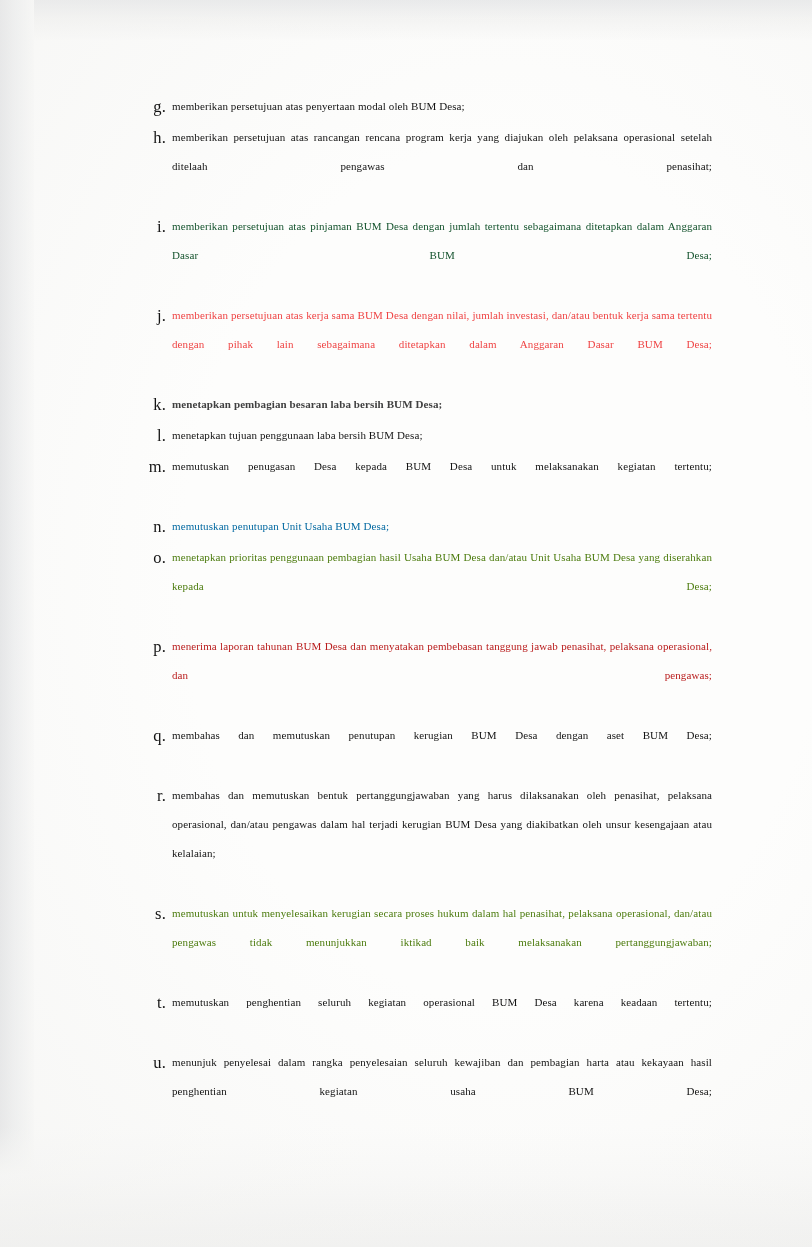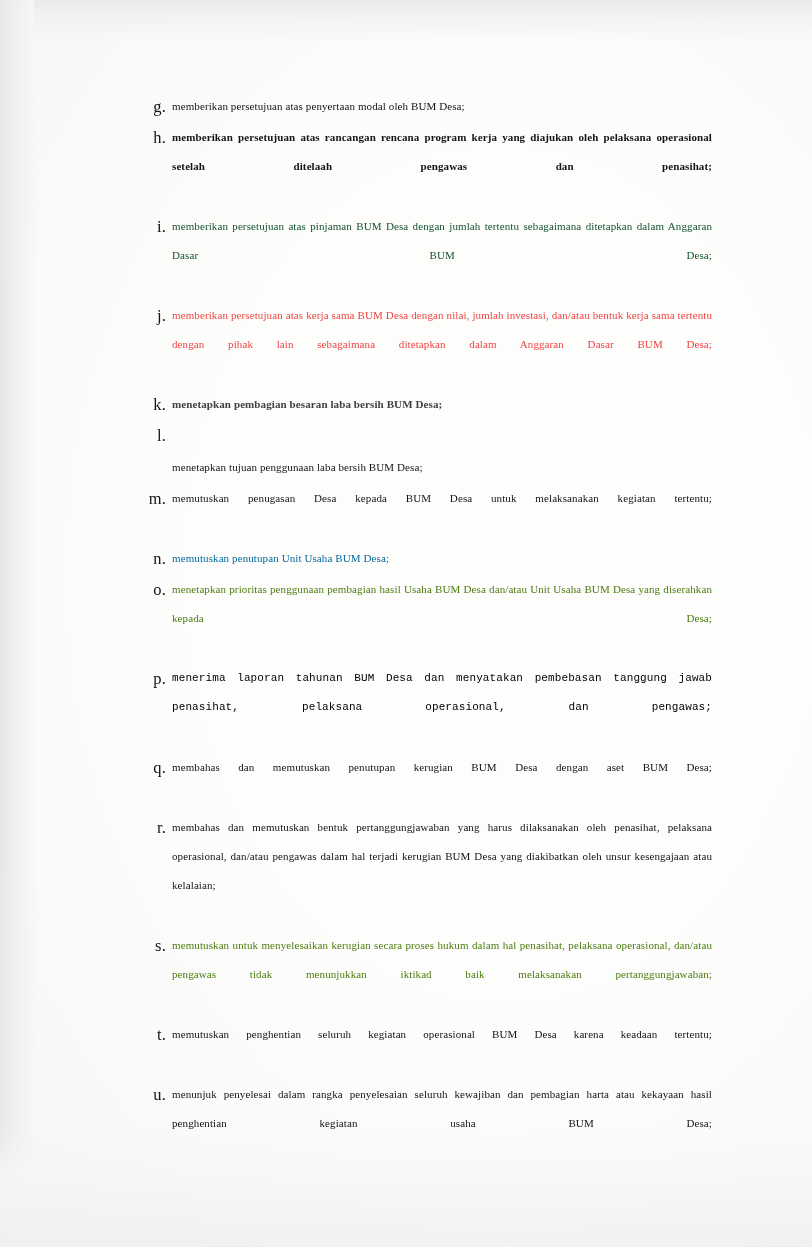--- a/index.html
+++ b/index.html
@@ -100,53 +100,53 @@
   <div id="scan-edge-bottom"></div>
   <div id="scan-tint"></div>
 
   <div id="doc-body">
       <div class="clause">
         <div class="clause-marker" style="color: rgb(20, 20, 20);">g.</div>
         <div class="clause-text no-stretch" style="color: rgb(20, 20, 20);">memberikan persetujuan atas penyertaan modal oleh BUM Desa;</div>
       </div>
       <div class="clause">
         <div class="clause-marker" style="color: rgb(20, 20, 20);">h.</div>
-        <div class="clause-text" style="color: rgb(20, 20, 20); font-weight: bold;">memberikan persetujuan atas rancangan rencana program kerja yang diajukan oleh pelaksana operasional setelah ditelaah pengawas dan penasihat;</div>
+        <div class="clause-text" style="color: rgb(20, 20, 20);">memberikan persetujuan atas rancangan rencana program kerja yang diajukan oleh pelaksana operasional setelah ditelaah pengawas dan penasihat;</div>
       </div>
       <div class="clause">
         <div class="clause-marker" style="color: rgb(20, 20, 20);">i.</div>
         <div class="clause-text" style="color: #14532d;">memberikan persetujuan atas pinjaman BUM Desa dengan jumlah tertentu sebagaimana ditetapkan dalam Anggaran Dasar BUM Desa;</div>
       </div>
       <div class="clause">
         <div class="clause-marker" style="color: rgb(20, 20, 20);">j.</div>
         <div class="clause-text" style="color: #ef4444;">memberikan persetujuan atas kerja sama BUM Desa dengan nilai, jumlah investasi, dan/atau bentuk kerja sama tertentu dengan pihak lain sebagaimana ditetapkan dalam Anggaran Dasar BUM Desa;</div>
       </div>
       <div class="clause">
         <div class="clause-marker" style="color: rgb(20, 20, 20);">k.</div>
         <div class="clause-text no-stretch" style="color: #404040; font-weight: bold;">menetapkan pembagian besaran laba bersih BUM Desa;</div>
       </div>
       <div class="clause">
         <div class="clause-marker" style="color: rgb(20, 20, 20);">l.</div>
-        <div class="clause-text no-stretch" style="color: rgb(20, 20, 20); margin-top: 32px;">menetapkan tujuan penggunaan laba bersih BUM Desa;</div>
+        <div class="clause-text no-stretch" style="color: rgb(20, 20, 20);">menetapkan tujuan penggunaan laba bersih BUM Desa;</div>
       </div>
       <div class="clause">
         <div class="clause-marker" style="color: rgb(20, 20, 20);">m.</div>
         <div class="clause-text" style="color: rgb(20, 20, 20);">memutuskan penugasan Desa kepada BUM Desa untuk melaksanakan kegiatan tertentu;</div>
       </div>
       <div class="clause">
         <div class="clause-marker" style="color: rgb(20, 20, 20);">n.</div>
         <div class="clause-text no-stretch" style="color: #0369a1;">memutuskan penutupan Unit Usaha BUM Desa;</div>
       </div>
       <div class="clause">
         <div class="clause-marker" style="color: rgb(20, 20, 20);">o.</div>
         <div class="clause-text" style="color: #4d7c0f;">menetapkan prioritas penggunaan pembagian hasil Usaha BUM Desa dan/atau Unit Usaha BUM Desa yang diserahkan kepada Desa;</div>
       </div>
       <div class="clause">
         <div class="clause-marker" style="color: rgb(20, 20, 20);">p.</div>
-        <div class="clause-text" style="color: #000000; font-family: Liberation Mono, monospace;">menerima laporan tahunan BUM Desa dan menyatakan pembebasan tanggung jawab penasihat, pelaksana operasional, dan pengawas;</div>
+        <div class="clause-text" style="color: #b91c1c;">menerima laporan tahunan BUM Desa dan menyatakan pembebasan tanggung jawab penasihat, pelaksana operasional, dan pengawas;</div>
       </div>
       <div class="clause">
         <div class="clause-marker" style="color: rgb(20, 20, 20);">q.</div>
         <div class="clause-text" style="color: rgb(20, 20, 20);">membahas dan memutuskan penutupan kerugian BUM Desa dengan aset BUM Desa;</div>
       </div>
       <div class="clause">
         <div class="clause-marker" style="color: rgb(20, 20, 20);">r.</div>
         <div class="clause-text" style="color: rgb(20, 20, 20);">membahas dan memutuskan bentuk pertanggungjawaban yang harus dilaksanakan oleh penasihat, pelaksana operasional, dan/atau pengawas dalam hal terjadi kerugian BUM Desa yang diakibatkan oleh unsur kesengajaan atau kelalaian;</div>
       </div>
       <div class="clause">

